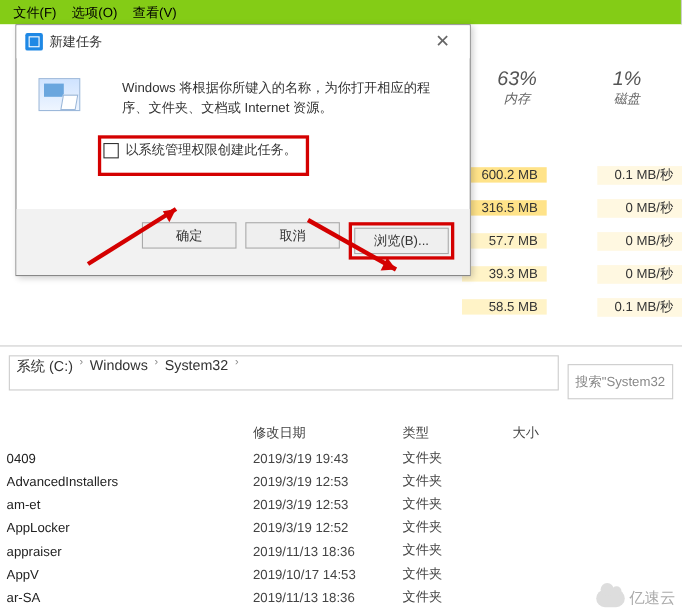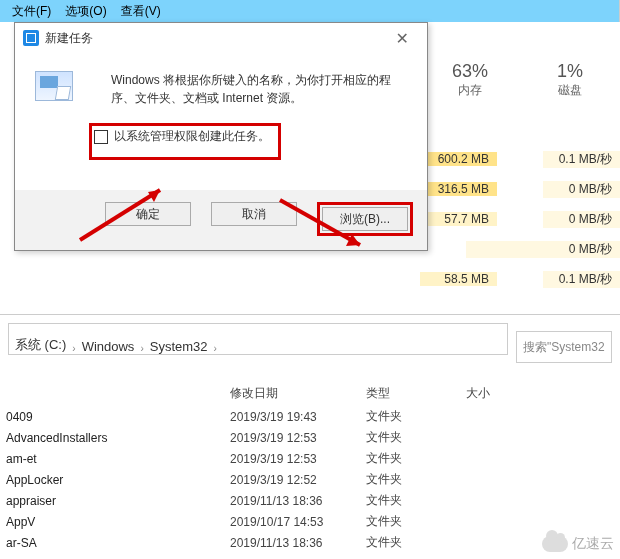--- a/index.html
+++ b/index.html
@@ -1,23 +1,23 @@
 <!DOCTYPE html>
 <html><head>
 <meta charset="utf-8">
 <style>
 * { box-sizing: border-box; margin: 0; padding: 0; font-family: "Microsoft YaHei", "Segoe UI", sans-serif; }
 body { width: 620px; height: 559px; overflow: hidden; background: #fff; position: relative; font-size: 12px; color: #333; }
 
 
-.menubar { height: 22px; background: #7dd3fc; display: flex; align-items: center; padding: 2px 6px; gap: 2px; border-right: 1px solid #ccc; }
+.menubar { height: 22px; background: #84cc16; display: flex; align-items: center; padding: 2px 6px; gap: 2px; border-right: 1px solid #ccc; }
 .menubar span { padding: 2px 6px; color: #000; }
 
 
-.tm-head { position: absolute; top: 55px; right: 0; width: 200px; display: flex; }
+.tm-head { position: absolute; top: 55px; right: 0; width: 200px; display: flex; font-style: italic; }
 .tm-head .cell { flex: 1; text-align: center; padding: 6px 0; }
 .tm-head .cell .pct { font-size: 18px; color: #555; }
 .tm-head .cell .lbl { font-size: 12px; color: #666; }
 
 
 .tm-rows { position: absolute; top: 144px; right: 0; width: 200px; }
 .tm-rows .r { display: flex; height: 30px; align-items: center; }
 .tm-rows .r div { flex: 1; text-align: right; padding: 0 8px; font-size: 12px; }
 .shade0 { background:#fff3c7; }
 .shade1 { background:#ffe389; }
@@ -35,31 +35,31 @@
 .runicon::before { content:""; position:absolute; left:4px; top:4px; width:18px; height:12px; background:#6aa6de; }
 .runicon::after { content:""; position:absolute; right:2px; bottom:0px; width:12px; height:12px; background:#fff; border:1px solid #9cb8da; transform: skewX(-10deg); }
 .desc { font-size:12px; color:#333; line-height:18px;margin-left:24px; }
 .openrow { display:flex; align-items:center; gap:6px; margin-top:26px; }
 .openrow label { font-size:12px; }
 .openrow .combo { flex:1; height:22px; border:1px solid #777; display:flex; align-items:center; }
 .combo input { flex:1; border:none; outline:none; padding:0 4px; font-size:12px; height:100%; }
 .combo .chev { width:18px; text-align:center; color:#444; }
 .chkwrap { border:3px solid #d40000; display:inline-flex; align-items:center; gap:6px; padding:2px 8px 12px 2px; margin-top:16px; margin-left:54px; }
 .chkwrap .box { width:14px; height:14px; border:1px solid #333; display:inline-block; }
-.btnrow { display:flex; gap:20px; justify-content:flex-end; padding:12px 14px 14px 14px; background:#f2f2f2; margin-top:18px; }
+.btnrow { display:flex; gap:8px; justify-content:flex-end; padding:12px 14px 14px 14px; background:#f2f2f2; margin-top:18px; }
 .btn { width:86px; height:24px; border:1px solid #aaa; background:#efefef; font-size:12px; display:flex; align-items:center; justify-content:center; }
 .btn.browse-wrap { border:3px solid #d40000; padding:2px; width:auto; height:auto; background:transparent; }
 .btn.browse-wrap .btn { margin:0; }
 
 
 .arrow { position:absolute; pointer-events:none; }
 
 
 .explorer { position:absolute; top:314px; left:0; right:0; bottom:0; border-top:1px solid #ccc; }
-.crumbs { height:32px; border:1px solid #ccc; margin:8px 8px 0 8px; display:flex; align-items:flex-end; padding:0 6px; gap:6px; font-size:13px; color:#333; }
+.crumbs { height:32px; border:1px solid #ccc; margin:8px 8px 0 8px; display:flex; align-items:flex-start; padding:0 6px; gap:6px; font-size:13px; color:#333; }
 .crumbs .sep { color:#888; font-size:10px; }
 .searchbox { position:absolute; right:8px; top:8px; width:96px; height:32px; border:1px solid #ccc; display:flex; align-items:center; padding:0 6px; color:#888; white-space:nowrap; overflow:hidden; }
 .crumbs-wrap { position:relative; }
 .cols { display:flex; margin:30px 0 4px 230px; color:#444; font-size:12px; }
 .cols div:nth-child(1){ width:136px; } .cols div:nth-child(2){ width:100px; } .cols div:nth-child(3){ width:80px; }
 .files { margin-left:4px; }
 .files .fr { display:flex; height:21px; align-items:center; padding-left:2px; font-size:12px; color:#222; }
 .files .fr .n { width:224px; white-space:nowrap; overflow:hidden; }
 .files .fr .d { width:136px; color:#444; }
 .files .fr .t { width:100px; color:#444; }
@@ -95,20 +95,21 @@
     </div>
     <div class="r">
       <div class="shade1">316.5 MB</div>
       <div class="shade2">0 MB/秒</div>
     </div>
     <div class="r">
       <div class="shade0">57.7 MB</div>
       <div class="shade2">0 MB/秒</div>
     </div>
     <div class="r">
+      <div class="shade0">39.3 MB</div>
       <div class="shade2">0 MB/秒</div>
     </div>
     <div class="r">
       <div class="shade0">58.5 MB</div>
       <div class="shade2">0.1 MB/秒</div>
     </div>
   </div>
 
 <div class="dialog">
   <div class="titlebar">

